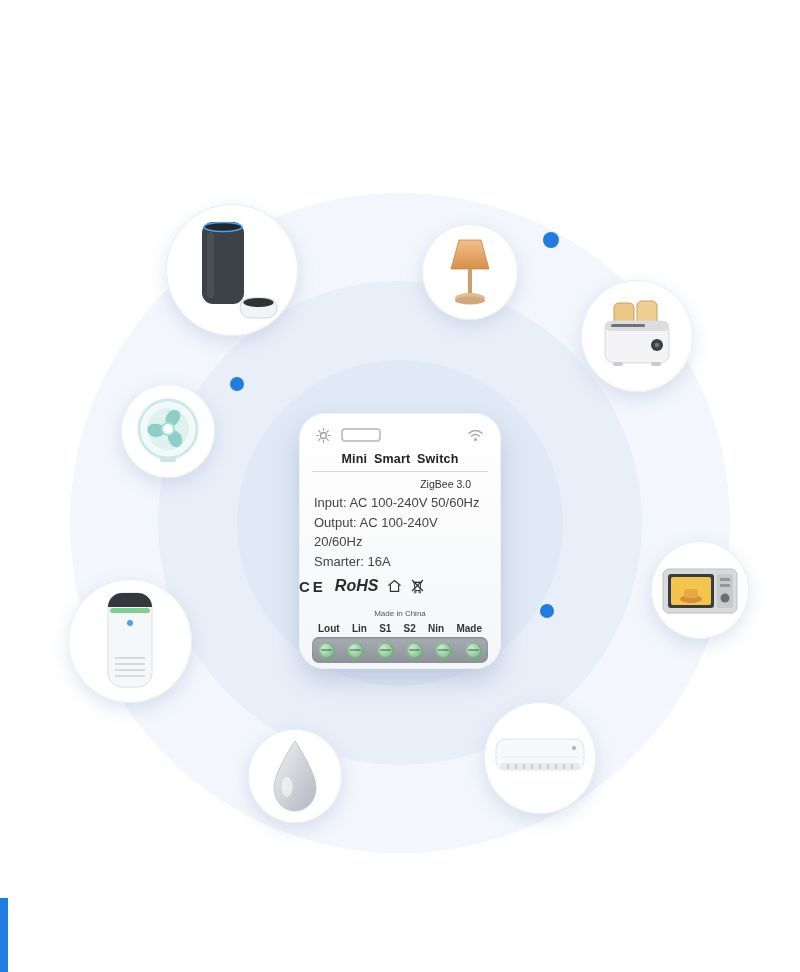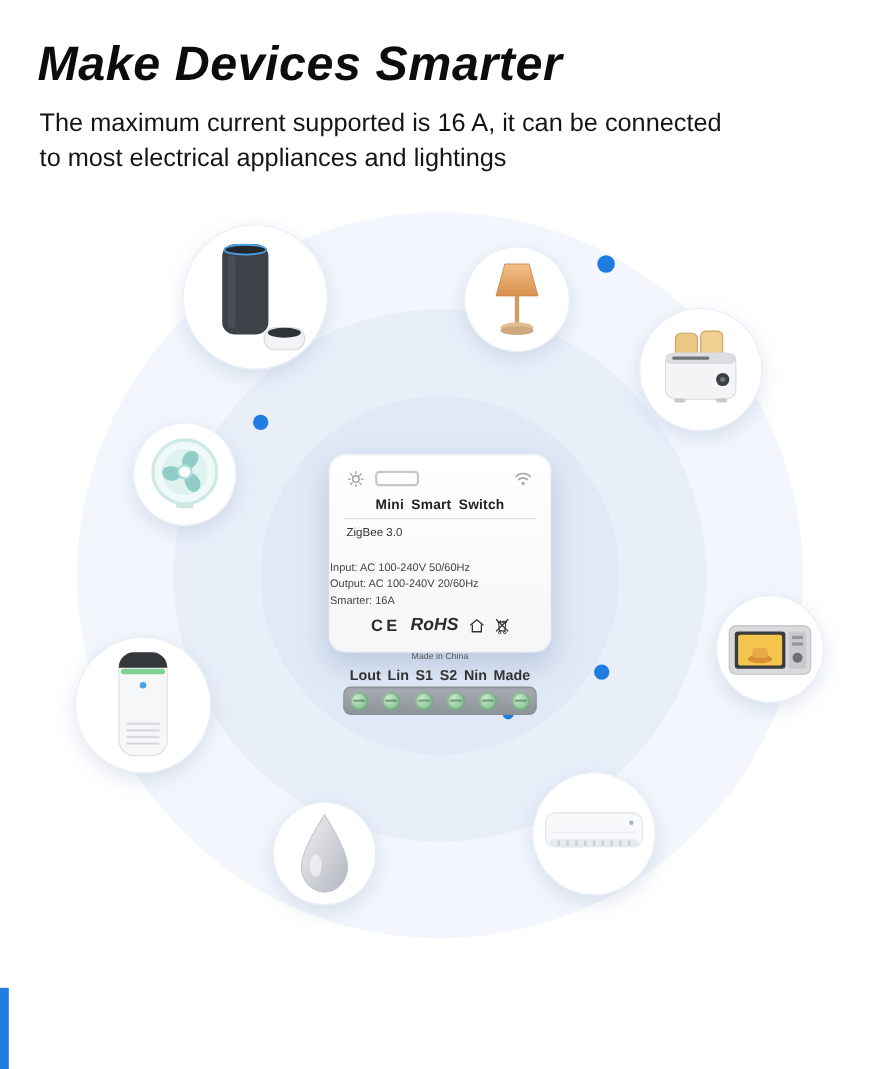--- a/index.html
+++ b/index.html
@@ -40,39 +40,39 @@
   .b-lamp       { left:422px; top:224px; width:96px;  height:96px;  }
   .b-toaster    { left:581px; top:280px; width:112px; height:112px; }
   .b-fan        { left:121px; top:384px; width:94px;  height:94px;  }
   .b-microwave  { left:651px; top:541px; width:98px;  height:98px;  }
   .b-purifier   { left:68px;  top:579px; width:124px; height:124px; }
   .b-humidifier { left:248px; top:729px; width:94px;  height:94px;  }
   .b-aircon     { left:484px; top:702px; width:112px; height:112px; }
 
   
   .device {
-    position:absolute; left:299px; top:413px; width:202px; height:180px;
-    background:linear-gradient(#ffffff,#f5f6f8); border-radius:15px;
+    position:absolute; left:299px; top:413px; width:202px; height:256px;
+    background:linear-gradient(#ffffff,#f5f6f8); border-radius:26px;
     box-shadow:0 12px 26px rgba(95,115,160,0.28), inset 0 0 0 1px #eef0f3;
     box-sizing:border-box; padding-top:10px; text-align:center;
   }
   .dev-top { display:flex; align-items:center; gap:10px; padding:2px 17px 0; height:20px; }
   .dev-btn { width:40px; height:14px; border:2px solid #c4c6c9; border-radius:4px; box-sizing:border-box; }
   .dev-wifi { margin-left:auto; }
   .dev-name { font-size:12.5px; font-weight:bold; color:#222; margin-top:7px; word-spacing:3px; letter-spacing:0.2px; }
   .dev-divider { height:1px; background:#d9dbde; margin:5px 13px 6px; }
-  .dev-protocol { text-align:left; padding:0 16px; font-size:10.5px; color:#333; margin-bottom:19px; }
-  .dev-spec { text-align:left; padding:0 1px; font-size:10px; color:#444; line-height:1.5; }
-  .dev-certs { display:flex; align-items:center; justify-content:center; gap:9px; margin-top:6px; height:18px; }
+  .dev-protocol { text-align:right; padding:0 30px; font-size:10.5px; color:#333; margin-bottom:3px; }
+  .dev-spec { text-align:left; padding:0 15px; font-size:13px; color:#444; line-height:1.5; }
+  .dev-certs { display:flex; align-items:center; gap:9px; margin-top:6px; height:18px; }
   .ce-text { font-size:15px; font-weight:bold; letter-spacing:3px; color:#2b2b2b; }
   .rohs-text { font-size:16px; font-weight:bold; font-style:italic; color:#2b2b2b; }
   .dev-made { font-size:8px; color:#555; margin-top:14px; }
   .dev-terminal-labels {
     display:flex; justify-content:space-between; padding:0 19px;
-    font-size:13px; font-weight:bold; color:#333; margin-top:5px;
+    font-size:10px; font-weight:bold; color:#333; margin-top:5px;
   }
   .dev-terminal-strip {
     margin:3px 13px 0; height:26px; border-radius:7px;
     background:linear-gradient(#a8adb3,#8d9298);
     display:flex; align-items:center; justify-content:space-around;
     box-shadow:inset 0 1px 2px rgba(0,0,0,0.25);
   }
   .screw {
     width:17px; height:17px; border-radius:50%; position:relative;
     background:radial-gradient(circle at 35% 35%, #cdead1, #8fc79b 60%, #6fae80);
@@ -84,27 +84,20 @@
   }
 
   
   .corner-bar { position:absolute; left:0; bottom:0; width:8px; height:74px; background:#1f7ce0; }
 </style>
 </head>
 <body>
 
 <div class="canvas">
 
-  <div class="header">
-    <h1 class="title">Make Devices Smarter</h1>
-    <p class="subtitle">
-      <span class="line">The maximum current supported is 16 A, it can be connected</span>
-      <span class="line">to most electrical appliances and lightings</span>
-    </p>
-  </div>
 
   <div class="ring ring-outer"></div>
   <div class="ring ring-middle"></div>
   <div class="ring ring-inner"></div>
 
   <div class="dot dot-1"></div>
   <div class="dot dot-2"></div>
   <div class="dot dot-3"></div>
   <div class="dot dot-4"></div>
 

